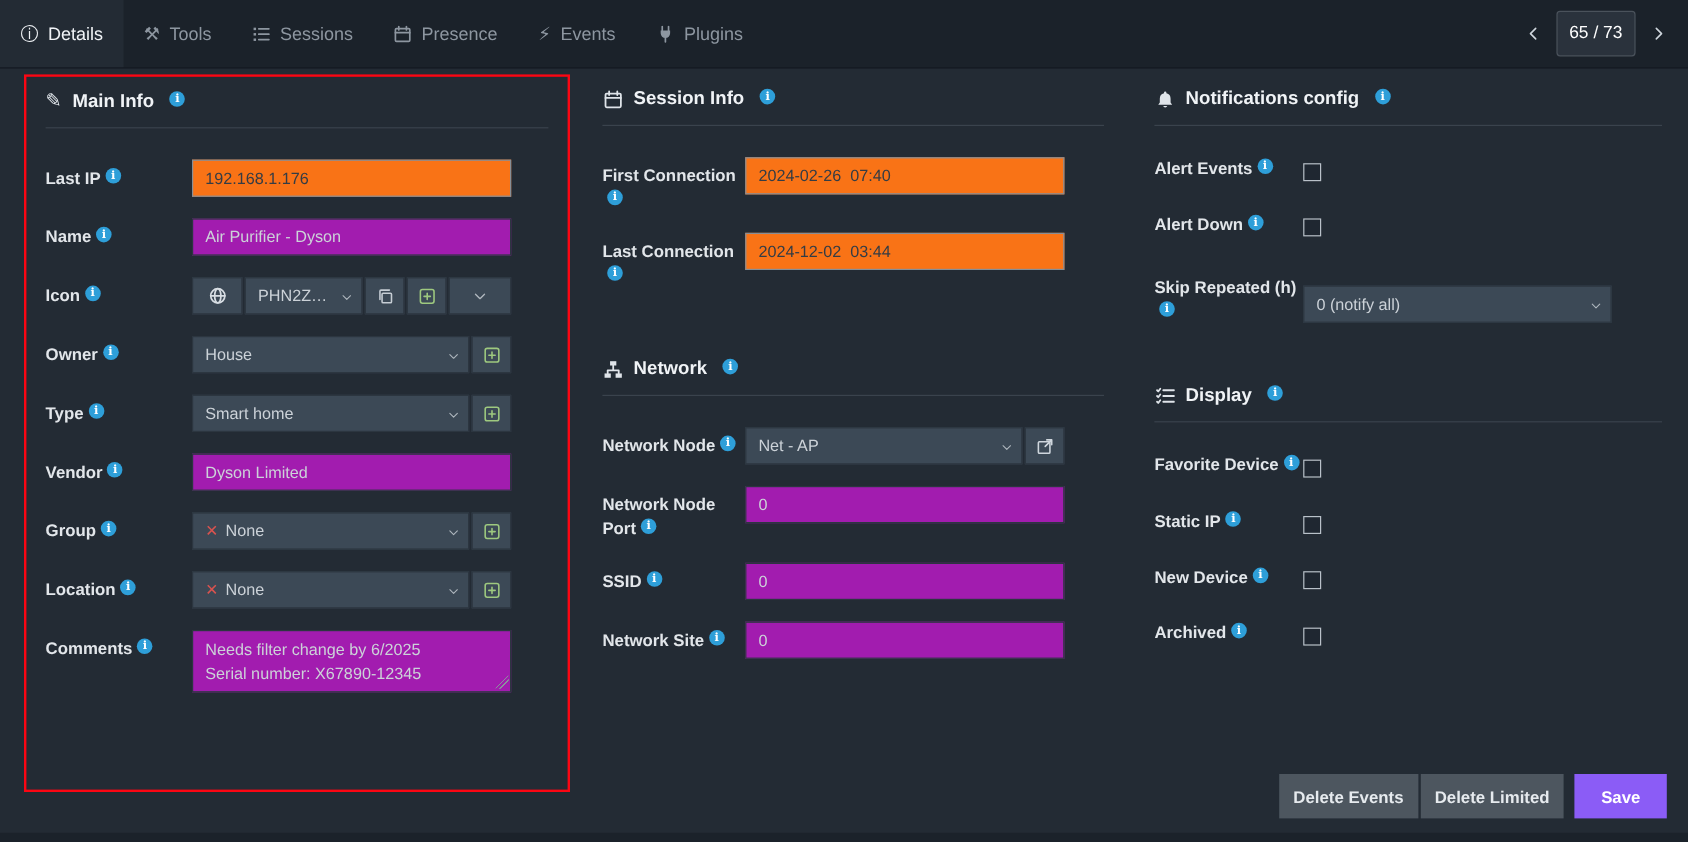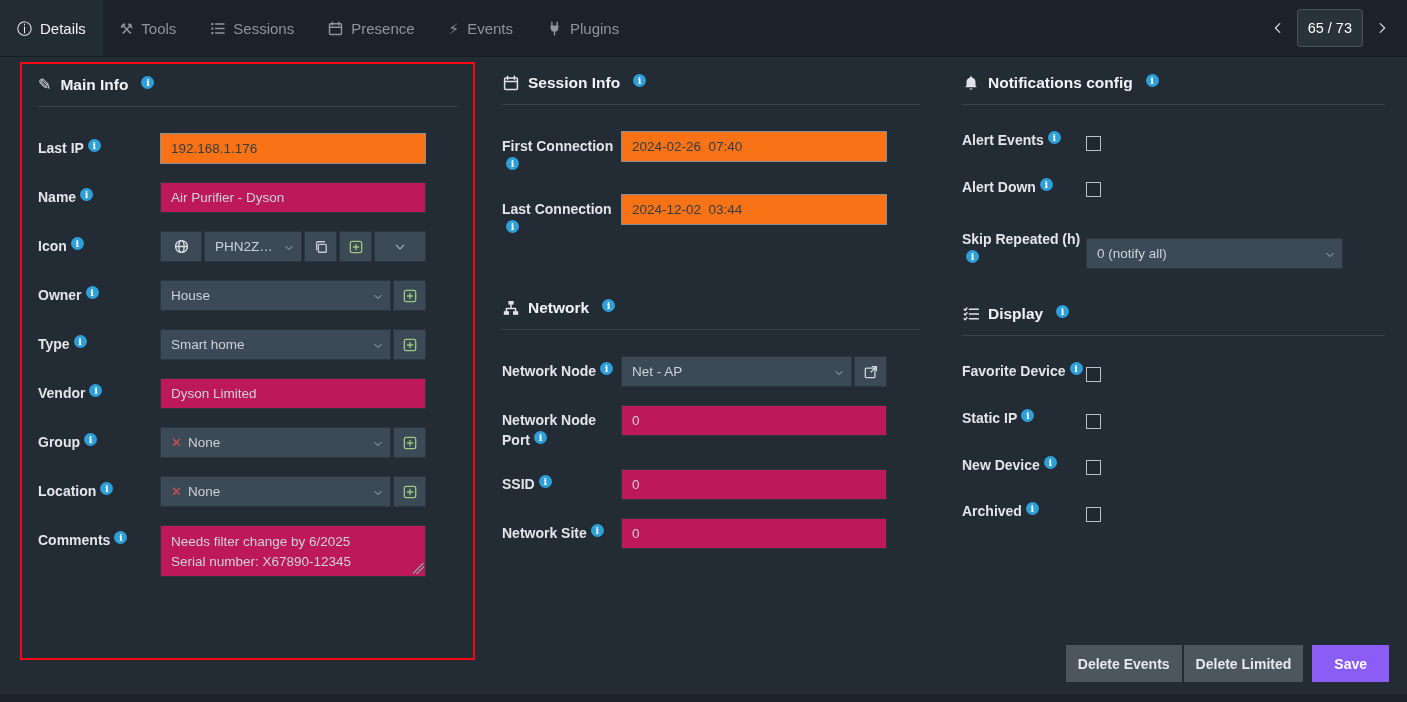--- a/index.html
+++ b/index.html
@@ -28,34 +28,34 @@
   #col-main { left:20px; width:455px; height:598px; top:5px; border:2px solid #fb0613; padding:10px 16px 20px; }
   #col-mid  { left:482px; width:438px; padding:15px 0 0 20px; }
   #col-right{ left:940px; width:445px; padding:15px 0 0 22px; }
 
   
   .sec-head { display:flex; align-items:center; gap:9px; padding:2px 0 12px; border-bottom:1px solid #3a434d; margin-bottom:26px; }
   .sec-head .sicon { width:17px; height:17px; color:#dfe4e9; display:flex; align-items:center; justify-content:center; }
   .sec-head .glyph { font-size:16px; line-height:1; color:#dfe4e9; }
   .sec-title { font-size:15.5px; font-weight:700; color:#f0f3f6; }
   .section-gap { margin-top:58px; }
-  .display-gap { margin-top:34px; }
+  .display-gap { margin-top:50px; }
 
   .info-dot { display:inline-block; width:13px; height:13px; border-radius:50%; background:#2e9fd9; color:#fff;
     font-size:9.5px; font-weight:700; text-align:center; line-height:13px; margin-left:4px; vertical-align:4px; }
   .info-dot::before { content:"i"; font-family:"DejaVu Serif",serif; }
 
   
   .frow { display:flex; align-items:flex-start; margin-bottom:18px; }
   .flabel { font-weight:700; font-size:14px; color:#e2e6ea; padding-top:6px; line-height:1.4; }
   #col-main .flabel { width:122px; }
   #col-mid  .flabel { width:119px; }
   .fctl { width:266px; display:flex; gap:2px; }
 
-  .inp { height:31px; width:100%; background:#be185d; border:1px solid #2c3640; color:#ccd2d8;
+  .inp { height:31px; width:100%; background:#a21caf; border:1px solid #2c3640; color:#ccd2d8;
     font-size:13.5px; padding:5px 10px; font-family:inherit; }
   .inp.ro { background:#f97316; border-color:#878e96; color:#343c45; }
   .fake-inp { height:31px; width:100%; background:#99a0a8; border:1px solid #878e96; color:#343c45;
     font-size:13.5px; padding:6px 10px; display:flex; align-items:center; gap:3px; overflow:hidden; }
   .blur-block { display:inline-block; height:13px; border-radius:1px; filter:blur(2px); }
 
   .sel { height:31px; background:#3c4956; border:1px solid #2c3640; color:#ccd2d8; font-size:13.5px;
     padding:5px 24px 5px 10px; position:relative; display:flex; align-items:center; flex:1; min-width:0; cursor:pointer; }
   .sel .sel-text { white-space:nowrap; overflow:hidden; text-overflow:ellipsis; }
   .sel .chev { position:absolute; right:7px; top:11px; color:#aeb6bd; }

